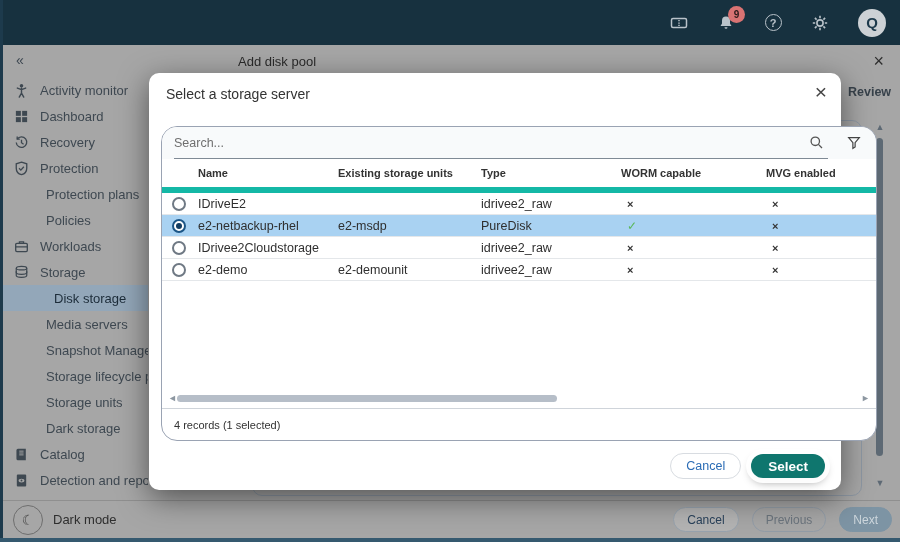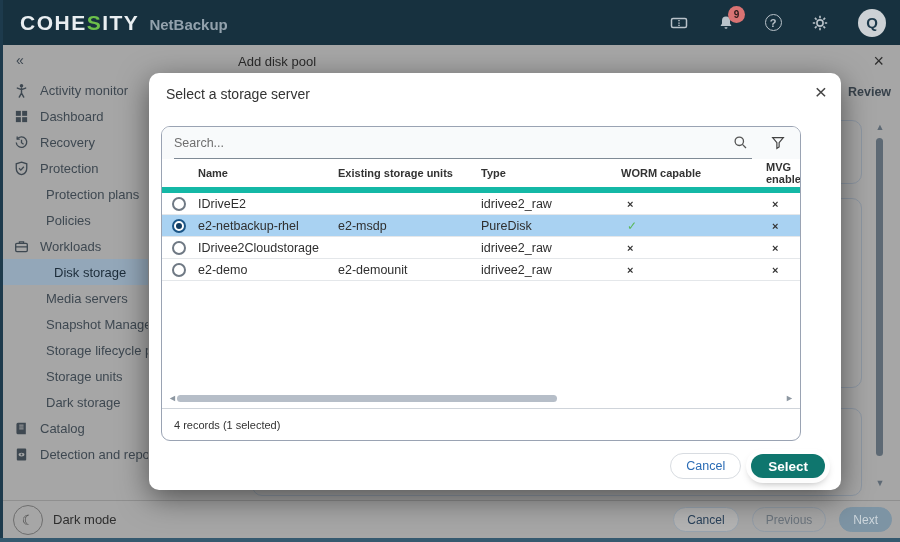--- a/index.html
+++ b/index.html
@@ -65,22 +65,22 @@
   .pf-btn { height:25px; padding:0 13px; border-radius:13px; font-size:12px; display:flex; align-items:center; cursor:pointer; }
   .pf-cancel { background:#b3b3b3; border:1px solid #97a2ad; color:#29415a; }
   .pf-prev { background:transparent; border:1px solid #929ca6; color:#6b747d; }
   .pf-next { background:#7d94a4; border:1px solid #7d94a4; color:#cdd6dc; }
 
   
   .modal { position:absolute; left:149px; top:73px; width:692px; height:417px; background:#ffffff;
     border-radius:10px; box-shadow:0 8px 30px rgba(0,0,0,.5); z-index:100; }
   .m-title { position:absolute; left:17px; top:13px; font-size:14px; color:#333; }
   .m-close { position:absolute; right:14px; top:8px; font-size:21px; color:#444; cursor:pointer; line-height:1; }
-  .m-container { position:absolute; left:12px; top:53px; width:640px; height:315px;
-    border:1px solid #9aa3b3; border-radius:9px; overflow:hidden; display:flex; flex-direction:column; background:#fff; }
+  .m-container { position:absolute; left:12px; top:53px; width:716px; height:315px;
+    border:1px solid #9aa3b3; border-radius:16px; overflow:hidden; display:flex; flex-direction:column; background:#fff; }
   .m-search-row { height:32px; background:#f8fafb; display:flex; align-items:center; padding:0 14px 0 12px; flex:0 0 32px; }
   .search-field { flex:1; display:flex; align-items:center; border-bottom:1px solid #7f8a95; height:100%; }
   .search-field input { flex:1; border:none; outline:none; background:transparent; font-size:12.5px; color:#333;
     font-family:"Liberation Sans", sans-serif; }
   .search-field input::placeholder { color:#6f6f6f; }
   .search-icon { width:15px; height:15px; margin:0 4px; flex:0 0 15px; cursor:pointer; }
   .filter-icon { width:15px; height:15px; margin-left:19px; flex:0 0 15px; cursor:pointer; }
   .thead-row, .trow { display:grid; grid-template-columns:36px 140px 143px 140px 145px 1fr; align-items:center; }
   .thead-row { height:34px; flex:0 0 34px; font-size:11px; font-weight:700; color:#333; border-bottom:6px solid #14b8a6; }
   .trow { height:22px; flex:0 0 22px; font-size:12.5px; color:#2f2f2f; border-bottom:1px solid #e4e7ea; cursor:pointer; }
@@ -101,24 +101,20 @@
   .m-cancel { height:26px; padding:0 15px; border-radius:14px; border:1px solid #d8dce1; background:#fff;
     color:#2b6cb5; font-size:12.5px; display:flex; align-items:center; cursor:pointer; }
   .m-select { height:24px; padding:12px 17px; border-radius:17px; background:#0f766e; color:#fff; font-size:13.5px;
     font-weight:700; display:flex; align-items:center; cursor:pointer;
     box-shadow:0 0 0 5px rgba(255,255,255,.95), 0 4px 10px rgba(0,0,0,.4); }
 </style>
 </head>
 <body>
 
 <header class="app-header">
-  <div class="brand">
-    <span class="brand-main"><span>COHE</span><span class="brand-s">S</span><span>ITY</span></span>
-    <span class="brand-product">NetBackup</span>
-  </div>
   <div class="hicons">
     <span class="hicon">
       <svg width="18" height="18" viewBox="0 0 18 18">
           <rect x="1.5" y="4.5" width="15" height="9" rx="1.5" fill="none" stroke="#b9c2c9" stroke-width="1.5"></rect>
           <path d="M9 6v1.3M9 8.4v1.3M9 10.8v1.3" stroke="#b9c2c9" stroke-width="1.5"></path>
         </svg>
     </span>
     <span class="hicon">
       <svg width="18" height="18" viewBox="0 0 18 18">
           <path d="M9 2.4a4 4 0 0 1 4 4v3.2l1.5 2.4H3.5L5 9.6V6.4a4 4 0 0 1 4-4z" fill="#b9c2c9"></path>
@@ -196,20 +192,32 @@
     <span class="nav-label">Policies</span>
   </div>
   <div class="nav-item">
     <span class="nav-icon">
         <svg width="15" height="15" viewBox="0 0 16 16">
           <rect x="1.8" y="4.6" width="12.4" height="8.8" rx="1.3" fill="none" stroke="#3e4851" stroke-width="1.4"></rect>
           <path d="M5.8 4.6V3h4.4v1.6M1.8 8.4h12.4" fill="none" stroke="#3e4851" stroke-width="1.4"></path>
         </svg>
       </span>
     <span class="nav-label">Workloads</span>
+  </div>
+  <div class="nav-item">
+    <span class="nav-icon">
+        <svg width="15" height="15" viewBox="0 0 16 16">
+          <g fill="none" stroke="#3e4851" stroke-width="1.3">
+            <ellipse cx="8" cy="3.4" rx="5.6" ry="1.9"></ellipse>
+            <path d="M2.4 3.4v4.6c0 1.05 2.5 1.9 5.6 1.9s5.6-.85 5.6-1.9V3.4"></path>
+            <path d="M2.4 8v4.6c0 1.05 2.5 1.9 5.6 1.9s5.6-.85 5.6-1.9V8" transform="translate(0 -1.4)"></path>
+          </g>
+        </svg>
+      </span>
+    <span class="nav-label">Storage</span>
   </div>
   <div class="nav-item sub selected">
     <span class="nav-label">Disk storage</span>
   </div>
   <div class="nav-item sub">
     <span class="nav-label">Media servers</span>
   </div>
   <div class="nav-item sub">
     <span class="nav-label">Snapshot Manage</span>
   </div>

